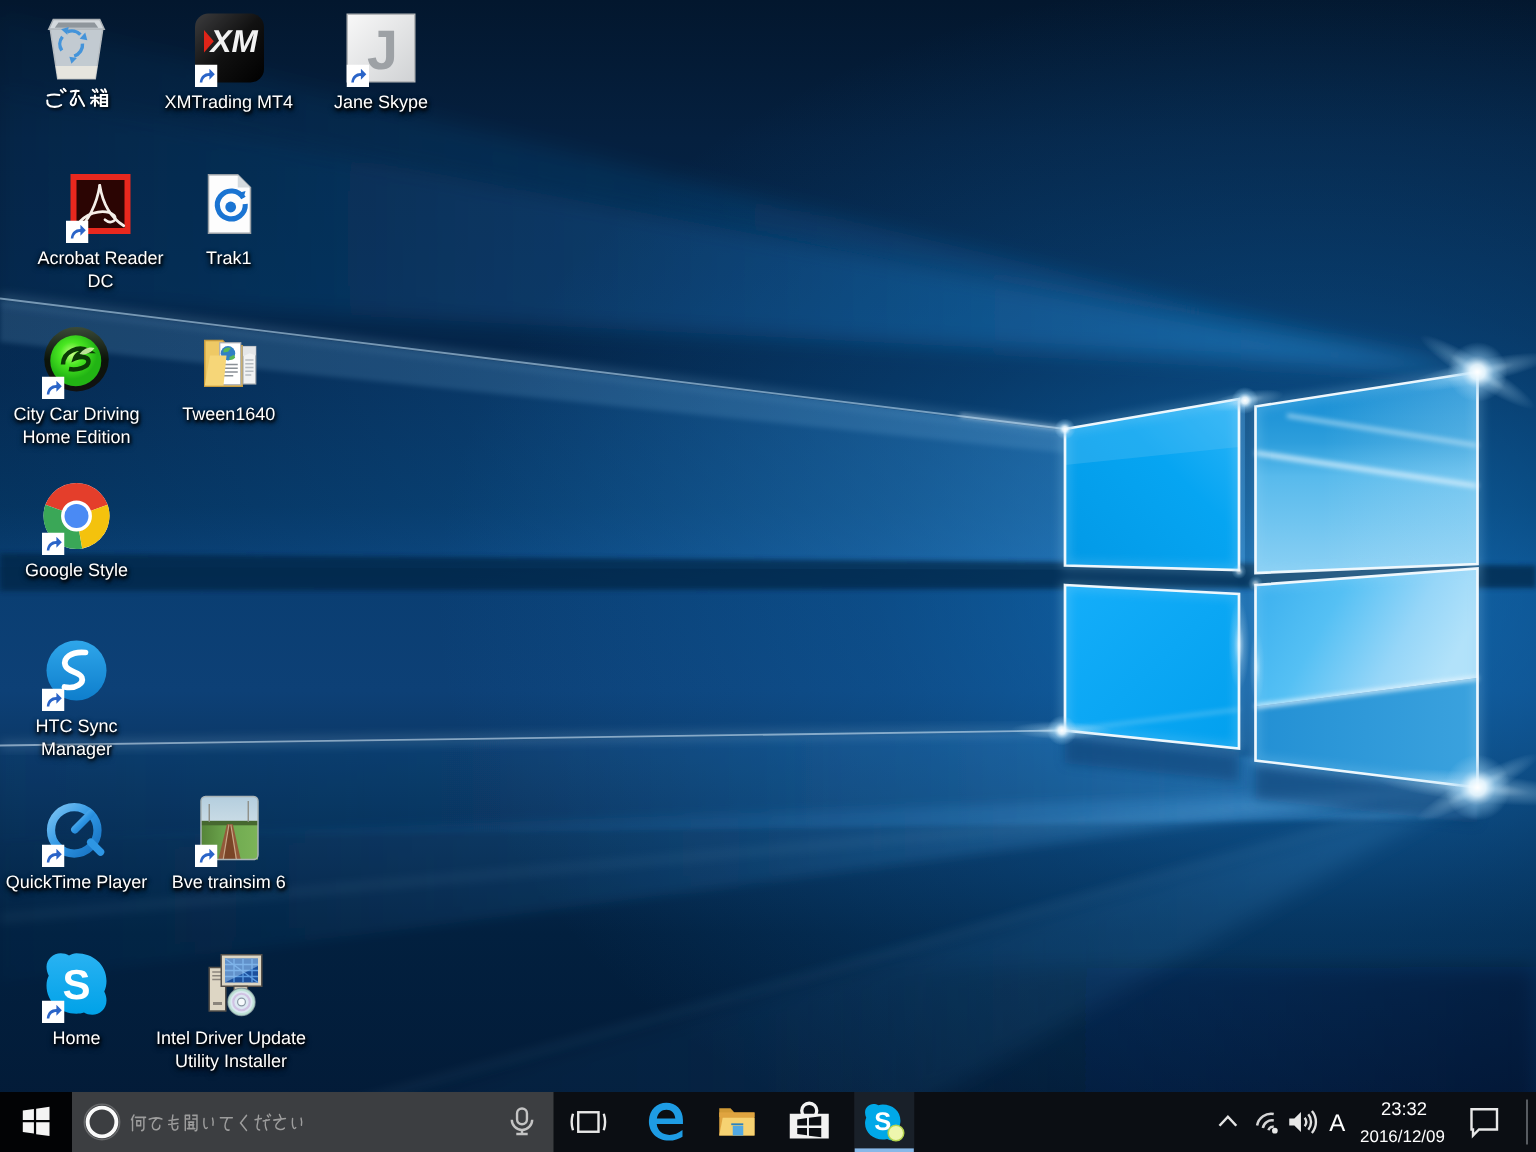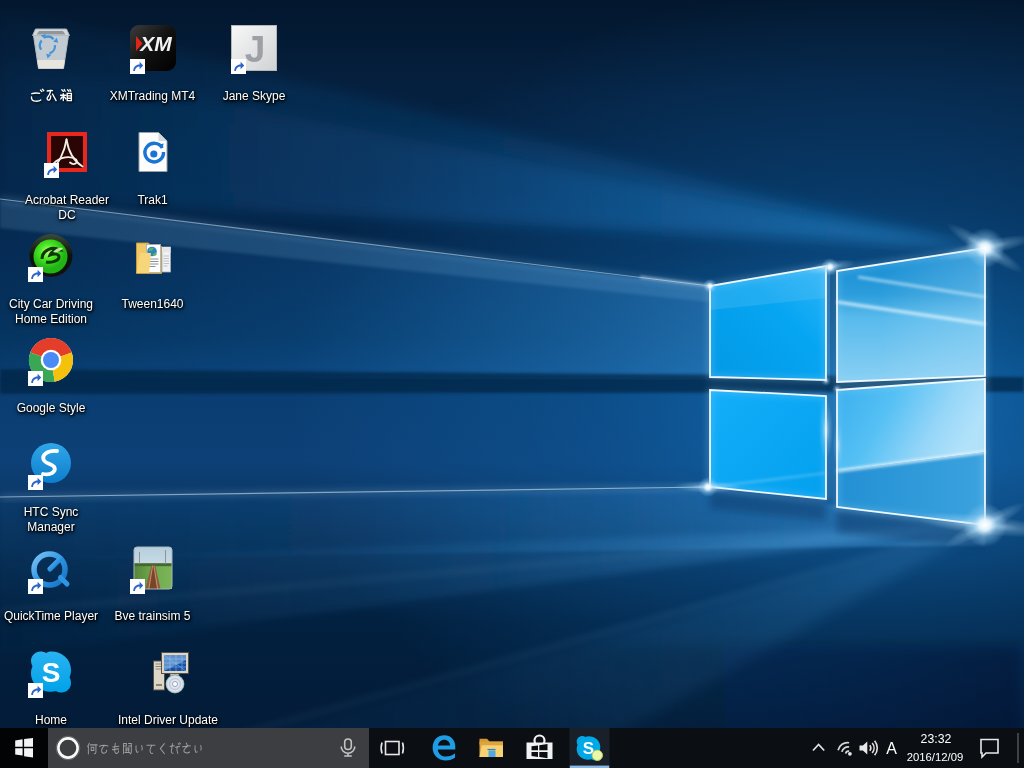--- a/index.html
+++ b/index.html
@@ -1,18 +1,18 @@
 <!DOCTYPE html>
 <html><head><meta charset="utf-8">
 <style>
 html,body{margin:0;padding:0;width:1024px;height:768px;overflow:hidden;background:#0b2345;font-family:"Liberation Sans",sans-serif;}
 #desk{position:absolute;inset:0;width:1024px;height:768px;}
 .cell{position:absolute;width:102px;text-align:center;color:#fff;font-size:12px;line-height:15px;}
-.ibox{width:48px;height:48px;margin:16px auto;position:relative;}
-.lbl{margin-top:17px;text-shadow:1px 1px 2px #000,0 1px 3px rgba(0,0,0,.9),0 2px 4px rgba(0,0,0,.65);}
+.ibox{width:48px;height:48px;margin:0 auto;position:relative;}
+.lbl{margin-top:5px;text-shadow:1px 1px 2px #000,0 1px 3px rgba(0,0,0,.9),0 2px 4px rgba(0,0,0,.65);}
 .sc{position:absolute;left:1px;bottom:-2px;width:15px;height:15px;}
 #tb{position:absolute;left:0;top:728px;width:1024px;height:40px;background:#0b0e13;}
 </style></head><body>
 <svg id="desk" width="1024" height="768" viewBox="0 0 1024 768">
 <defs>
 <linearGradient id="bgv" x1="0" y1="0" x2="0" y2="1">
  <stop offset="0" stop-color="#03172e"></stop>
         <stop offset="0.12" stop-color="#05203f"></stop>
  <stop offset="0.33" stop-color="#04264b"></stop>
         <stop offset="0.44" stop-color="#043059"></stop>
@@ -376,39 +376,39 @@
 <path d="M20,45 L28,45 L25.4,21.7 L23.1,21.7 Z" fill="#7a4527"></path>
 <path d="M19.8,45 L23.6,21.8" stroke="#c8a888" stroke-width="0.8" fill="none"></path>
 <path d="M28.6,45 L24.9,21.8" stroke="#c8a888" stroke-width="0.8" fill="none"></path>
 <path d="M36.5,6 V20 M10.5,8 V20" stroke="#8c8c84" stroke-width="0.9"></path>
 <rect x="5" y="3" width="38" height="42" rx="3" fill="none" stroke="#aab4b6" stroke-width="1"></rect>
           </g>
 </svg><svg class="sc" viewBox="0 0 15 15">
           <rect x="0" y="0" width="15" height="15" fill="#fff"></rect>
           <path d="M3.2,12 C3.5,7.8 6,5.6 9.6,5.6 L9.6,2.8 L13.2,6.5 L9.6,10.2 L9.6,7.6 C7,7.6 5.2,9.2 4.9,12 Z" fill="#2a64c8"></path>
         </svg></div>
-      <div class="lbl">Bve trainsim 5</div>
+      <div class="lbl">Bve trainsim 6</div>
     </div>
 <div class="cell" style="left:0px;top:631.5px;width:102px">
       <div class="ibox"><svg width="48" height="48" viewBox="0 0 48 48">
 <defs>
             <linearGradient id="skg" x1="0" y1="0" x2="0" y2="1">
               <stop offset="0" stop-color="#29b2f2"></stop>
               <stop offset="1" stop-color="#00a2e8"></stop>
             </linearGradient>
           </defs>
 <path d="M24,3.5 C35,3.5 44,11 44,22 C44,24.5 43.5,27 42.5,29 C43.5,31 44,33 44,35 C44,40.5 39.5,44.5 34.5,44.5 C32.5,44.5 30.5,44 29,43 C27.5,43.5 25.5,43.8 24,43.8 C13,43.8 4,36 4,25 C4,22.5 4.5,20.5 5.5,18.5 C4.5,16.5 4,14.5 4,12.5 C4,7.5 8.5,3.5 13.5,3.5 C15.5,3.5 17.5,4 19,5 C20.5,4.2 22,3.5 24,3.5 Z" fill="url(#skg)"></path>
 <text x="24" y="34" font-family="Liberation Sans" font-size="28" font-weight="bold" fill="#fff" text-anchor="middle">S</text>
 </svg><svg class="sc" viewBox="0 0 15 15">
           <rect x="0" y="0" width="15" height="15" fill="#fff"></rect>
           <path d="M3.2,12 C3.5,7.8 6,5.6 9.6,5.6 L9.6,2.8 L13.2,6.5 L9.6,10.2 L9.6,7.6 C7,7.6 5.2,9.2 4.9,12 Z" fill="#2a64c8"></path>
         </svg></div>
       <div class="lbl">Home</div>
     </div>
-<div class="cell" style="left:117px;top:631.5px;width:102px">
+<div class="cell" style="left:103px;top:631.5px;width:102px">
       <div class="ibox"><svg width="48" height="48" viewBox="0 0 48 48">
 <rect x="9.5" y="13" width="11" height="29" fill="#ddd6c4" stroke="#55504a" stroke-width="1"></rect>
 <path d="M11.5,16 h7 M11.5,18.5 h7 M11.5,21 h7" stroke="#8a857c" stroke-width="1"></path>
 <rect x="12" y="36" width="6" height="2" fill="#8a857c"></rect>
 <rect x="17.5" y="4.5" width="27" height="21" fill="#ddd6c4" stroke="#55504a" stroke-width="1"></rect>
 <rect x="20" y="7" width="22" height="16" fill="#1b4f9c"></rect>
 <path d="M20,7 L42,23 M20,11 h22 M20,15 h22 M20,19 h22 M26,7 v16 M32,7 v16 M38,7 v16" stroke="#5a9ae0" stroke-width="0.9"></path>
 <path d="M20,7 h22 v5 l-22,11 z" fill="#9cc8f0" opacity="0.55"></path>
 <rect x="26" y="25.5" width="9" height="3" fill="#c8c2b2" stroke="#55504a" stroke-width="0.8"></rect>
 <circle cx="31" cy="36" r="9" fill="#dce8f2" stroke="#7a8894"></circle>

